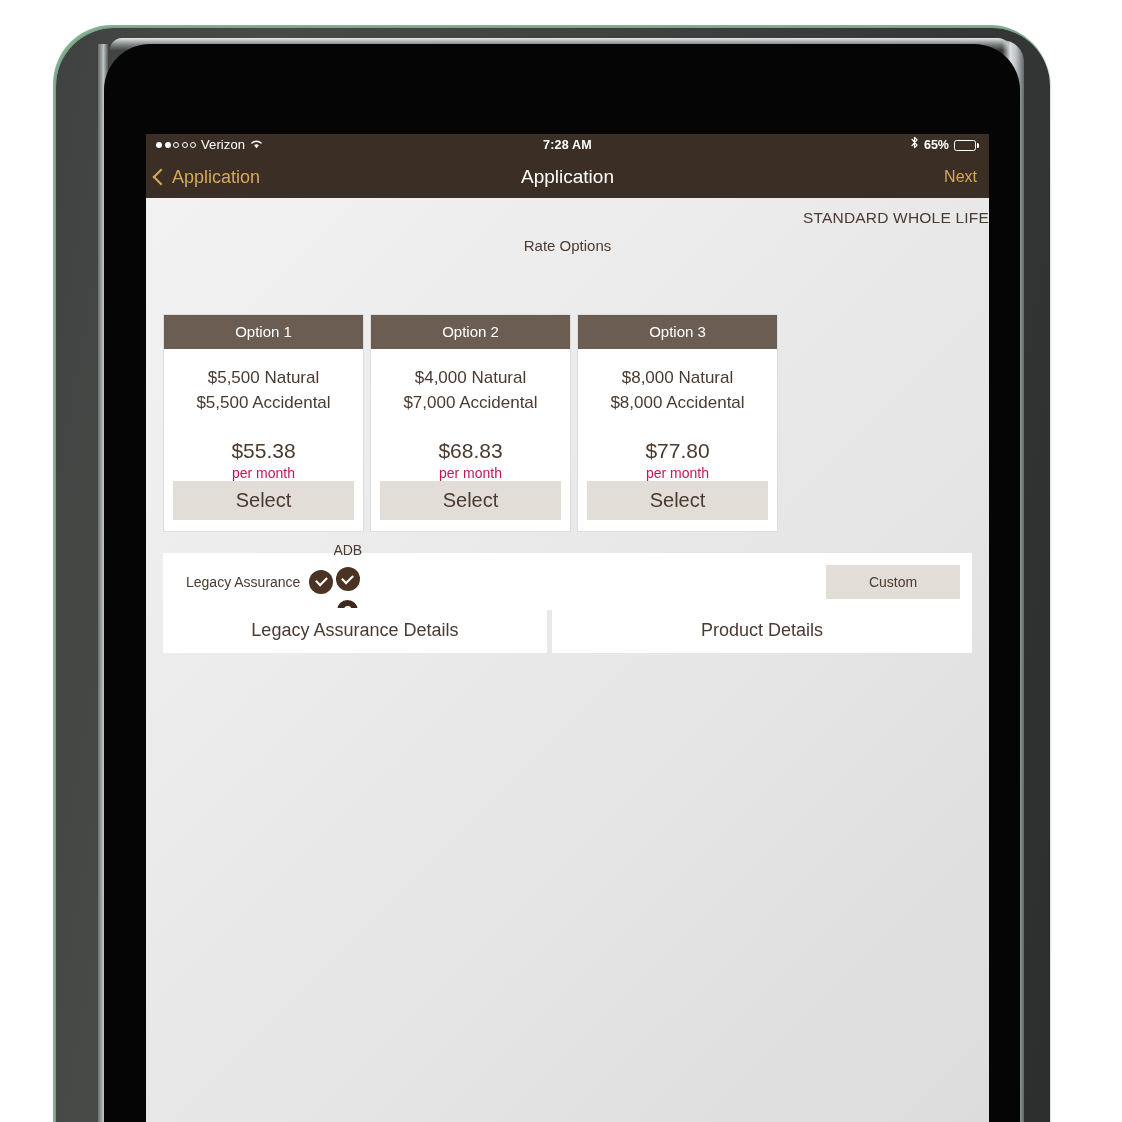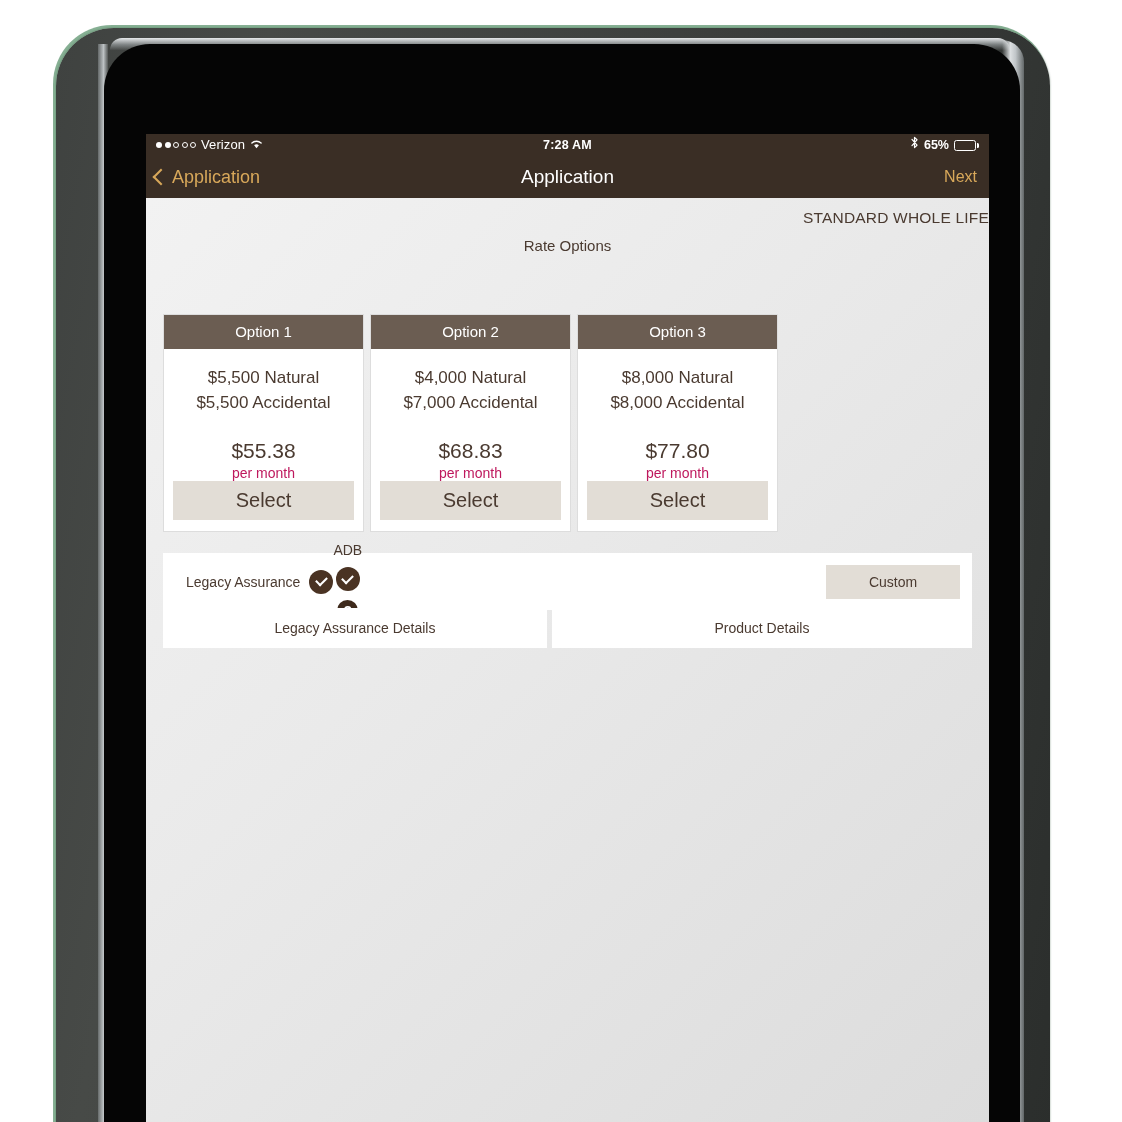--- a/index.html
+++ b/index.html
@@ -367,21 +367,21 @@
     position: absolute;
     left: 17px;
     top: 410px;
     width: 809px;
     display: flex;
     gap: 5px;
   }
   .details-btn {
     background: #ffffff;
     color: #4a3a30;
-    font-size: 14px;
+    font-size: 18px;
     text-align: center;
     padding: 12px 0;
     cursor: pointer;
     border: 0;
     font-family: "Liberation Sans", sans-serif;
   }
   #btn-legacy-details { width: 402px; }
   #btn-product-details { width: 440px; }
 </style>
 </head>

